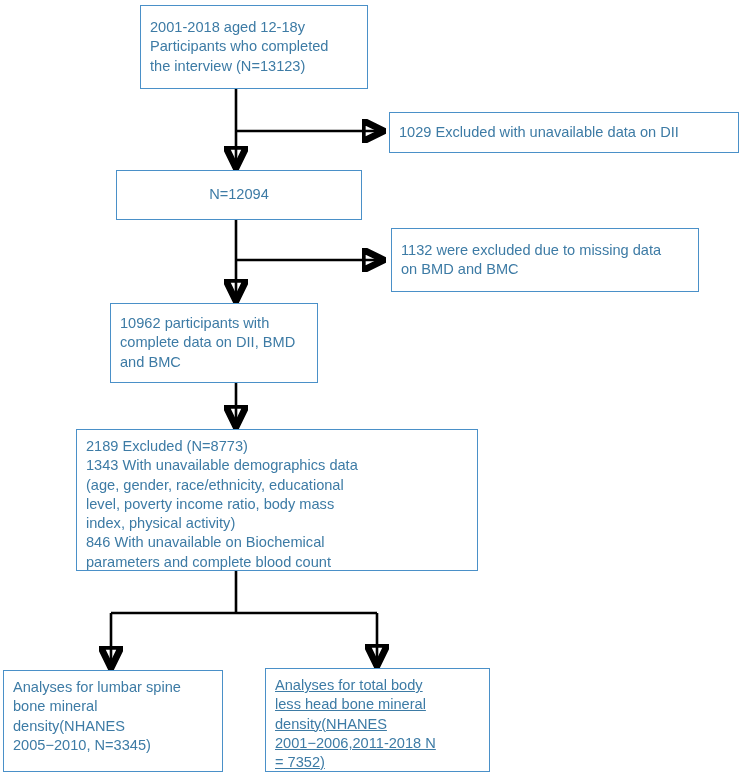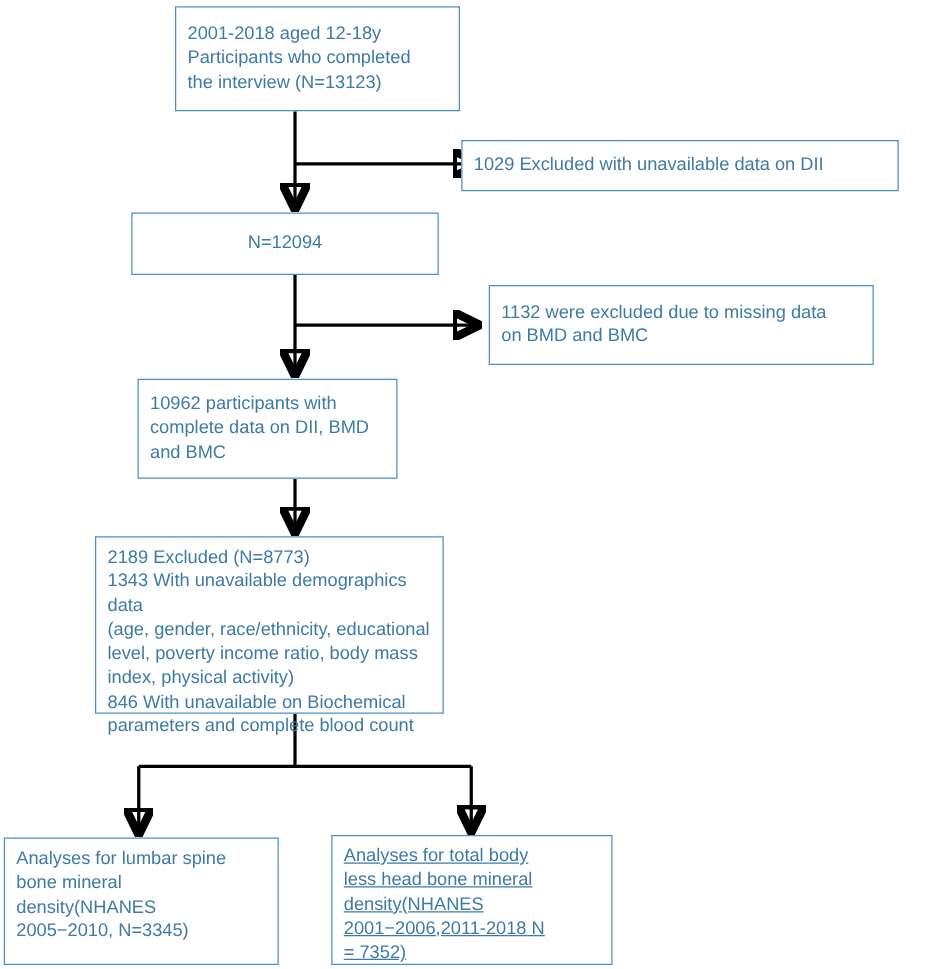--- a/index.html
+++ b/index.html
@@ -25,25 +25,25 @@
     z-index:3;
   }
   .node.center{
     display:flex;align-items:center;justify-content:center;
     text-align:center;white-space:pre-line;padding:4px 8px;
   }
   .node.vmid{display:flex;align-items:center;justify-content:flex-start;}
 
   
   #n-top        {left:114px; top:5px;   width:228px; height:84px;margin-left:26px;}
-  #n-excl-dii   {left:369px; top:112px; width:350px; height:41px;}
-  #n-n12094     {left:105px; top:170px; width:246px; height:50px;}
+  #n-excl-dii   {left:389px; top:112px; width:350px; height:41px;}
+  #n-n12094     {left:116px; top:170px; width:246px; height:50px;}
   #n-excl-bmd   {left:391px; top:228px; width:308px; height:64px;}
   #n-complete   {left:110px; top:303px; width:208px; height:80px;}
-  #n-excl-2189  {left:76px;  top:429px; width:279px; height:142px;}
+  #n-excl-2189  {left:76px;  top:429px; width:402px; height:142px;}
   #n-lumbar     {left:3px;   top:670px; width:220px; height:102px;}
   #n-totalbody  {left:265px; top:668px; width:225px; height:104px;text-decoration:underline;}
 
   svg#edges{position:absolute;left:0;top:0;width:744px;height:775px;z-index:1;overflow:visible;}
   svg#edges path,svg#edges line{stroke:#000000;stroke-width:2.6px;fill:none;}
 </style>
 </head>
 <body>
 
 <div id="flow">

